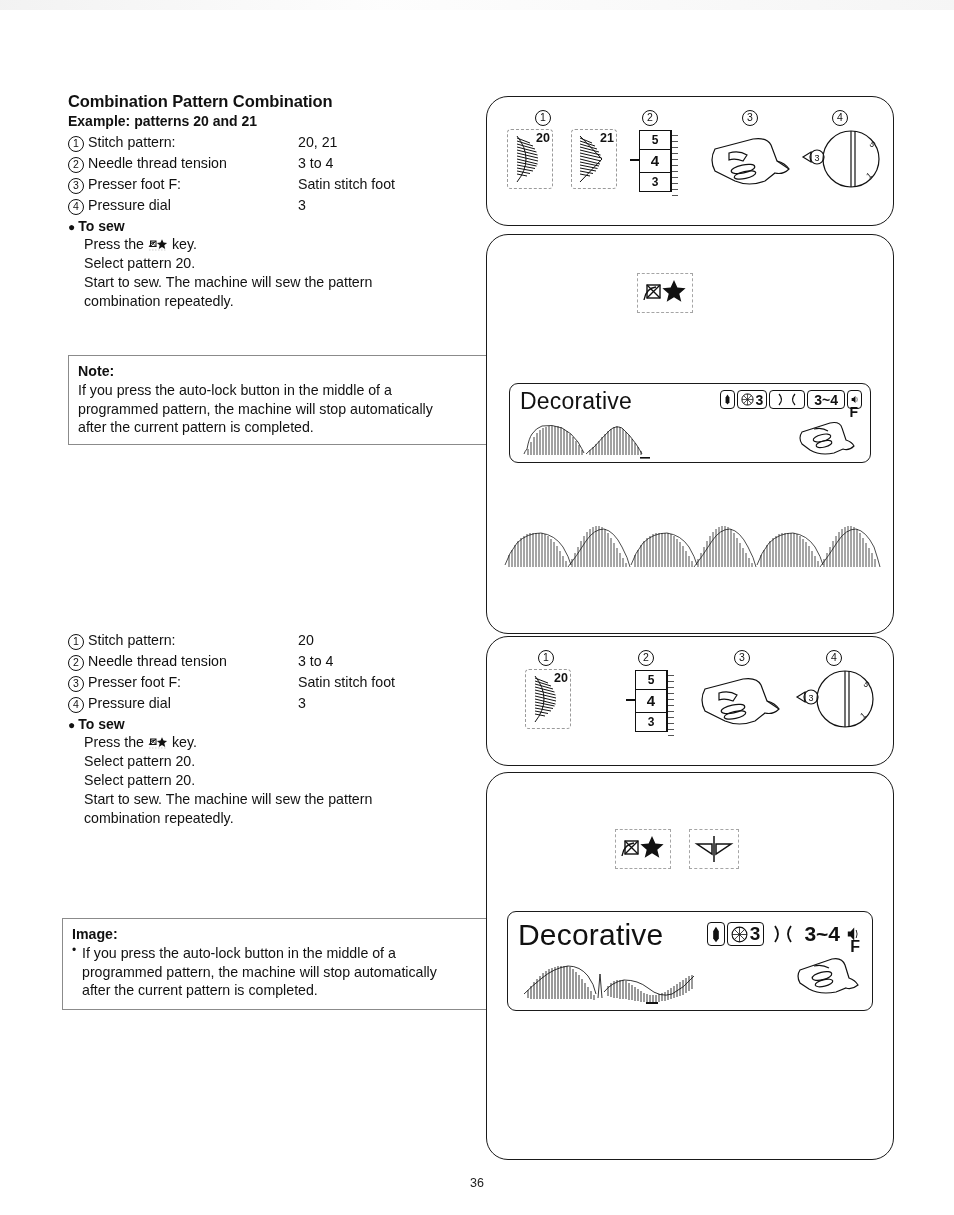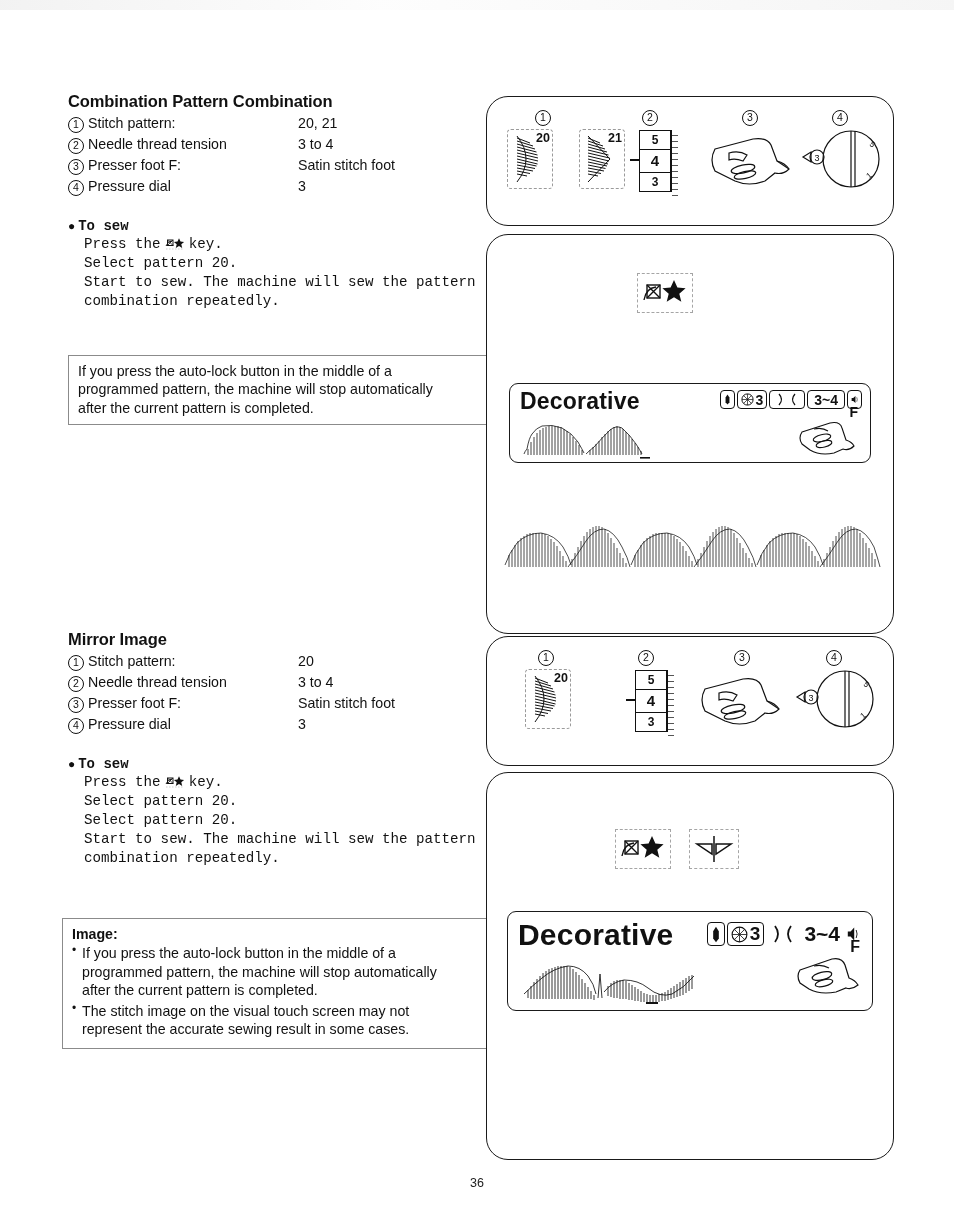--- a/index.html
+++ b/index.html
@@ -23,21 +23,21 @@
   table.spec{border-collapse:collapse;font-size:14.2px;width:100%;}
   table.spec td{padding:1px 0;vertical-align:top;line-height:1.32;}
   td.sp-num{width:20px;}
   td.sp-label{width:210px;}
   .cnum{
     display:inline-block;width:14px;height:14px;line-height:13px;
     border:1px solid #111;border-radius:50%;text-align:center;
     font-size:10.5px;font-weight:normal;
   }
 
-  .tosew{margin-top:21px;font-size:14px;font-family:Liberation Mono, monospace;}
+  .tosew{margin-top:2px;font-size:14px;}
   .tosew-head{font-weight:bold;font-size:14px;margin-bottom:1px;}
   .tosew-head .bullet{font-size:12px;margin-right:3px;}
   .tosew ol{list-style:none;margin:0;padding:0 0 0 16px;}
   .tosew li{line-height:1.33;font-size:14.2px;white-space:nowrap;}
 
   
   .note-box{
     border:1px solid #8b8b8b;padding:6px 9px 7px 9px;
     font-size:14.2px;line-height:1.3;
   }
@@ -105,21 +105,21 @@
   .tension-wrap .ticks i{
     display:block;height:5px;border-bottom:1px solid #555;
   }
 
   
   .lcd{
     position:absolute;border:1.6px solid #1a1a1a;border-radius:9px;
     background:#fff;box-sizing:border-box;
   }
   .lcd .lcd-title{
-    position:absolute;left:10px;top:4px;font-weight:bold;
+    position:absolute;left:10px;top:4px;font-weight:normal;
     letter-spacing:0.2px;
   }
   .lcd .status-row{
     position:absolute;right:8px;top:6px;display:flex;align-items:center;
     gap:2px;
   }
   .chip{
     border:1.2px solid #111;border-radius:4px;display:flex;align-items:center;
     justify-content:center;padding:0 3px;box-sizing:border-box;background:#fff;
   }
@@ -145,20 +145,21 @@
   }
 </style>
 </head>
 <body>
 
 <div class="page">
   <div class="topline"></div>
 
   <div class="left-col">
     <h2 class="sec-title">Combination Pattern Combination</h2>
+    <div class="example-line">Example: patterns 20 and 21</div>
 
     <table class="spec">
       <tbody>
           <tr>
         <td class="sp-num"><span class="cnum">1</span></td>
         <td class="sp-label">Stitch pattern:</td>
         <td>20, 21</td>
       </tr>
       <tr>
         <td class="sp-num"><span class="cnum">2</span></td>
@@ -193,27 +194,27 @@
               </svg></span><span>key.</span>
         </li>
         <li>Select pattern 20.</li>
         <li>Start to sew. The machine will sew the pattern</li>
         <li>combination repeatedly.</li>
       </ol>
     </div>
   </div>
 
   <div class="note-box" id="note-one">
+    <div class="nb-title">Note:</div>
     <p>If you press the auto-lock button in the middle of a</p>
     <p>programmed pattern, the machine will stop automatically</p>
     <p>after the current pattern is completed.</p>
   </div>
 
   <div id="section-two">
-    <h2 class="sec-title">Mirror Image</h2>
 
     <table class="spec">
       <tbody>
           <tr>
         <td class="sp-num"><span class="cnum">1</span></td>
         <td class="sp-label">Stitch pattern:</td>
         <td>20</td>
       </tr>
       <tr>
         <td class="sp-num"><span class="cnum">2</span></td>
@@ -256,24 +257,20 @@
   </div>
 
   <div class="note-box" id="notes-two">
     <div class="nb-title">Image:</div>
     <ul>
       <li>
         <span>If you press the auto-lock button in the middle of a</span><br>
         <span>programmed pattern, the machine will stop automatically</span><br>
         <span>after the current pattern is completed.</span>
       </li>
-      <li>
-        <span>The stitch image on the visual touch screen may not</span><br>
-        <span>represent the accurate sewing result in some cases.</span>
-      </li>
     </ul>
   </div>
 
   <div class="panel" id="panel-ref-1">
     <div class="ref-row">
 
       <div class="ref-item" style="left:26px;top:10px;width:60px;">
         <span class="cnum">1</span>
       </div>
       <div class="ref-item" style="left:148px;top:10px;width:30px;">
@@ -291,21 +288,21 @@
           <svg width="44" height="58" viewBox="0 0 44 58">
             <g stroke="#111" stroke-width="1" fill="none">
               <path d="M9 6 Q27 29 9 52"></path>
               <path d="M9 8 L22 13 M9 11 L25 16 M9 14 L27 19 M9 17 L28.5 22 M9 20 L29.5 25 M9 23 L30 28 M9 26 L30 31 M9 29 L29.5 34 M9 32 L28.5 36 M9 35 L27 38.5 M9 38 L25 41 M9 41 L22 43.5 M9 44 L19 46"></path>
             </g>
           </svg>
           <span class="pat-no">20</span>
         </div>
       </div>
 
-      <div class="ref-item" style="left:92px;top:32px;">
+      <div class="ref-item" style="left:84px;top:32px;">
         <div class="pat-box">
           <svg width="44" height="58" viewBox="0 0 44 58">
             <g stroke="#111" stroke-width="1" fill="none">
               <path d="M8 6 L30 29 L8 52"></path>
               <path d="M8 8 L20 13 M8 11 L23 16 M8 14 L25 19 M8 17 L27 22 M8 20 L28.5 25 M8 23 L29.5 28 M8 26 L29 31 M8 29 L28 34 M8 32 L27 36 M8 35 L25.5 38.5 M8 38 L24 41 M8 41 L21 43.5 M8 44 L18 46"></path>
             </g>
           </svg>
           <span class="pat-no">21</span>
         </div>
       </div>

